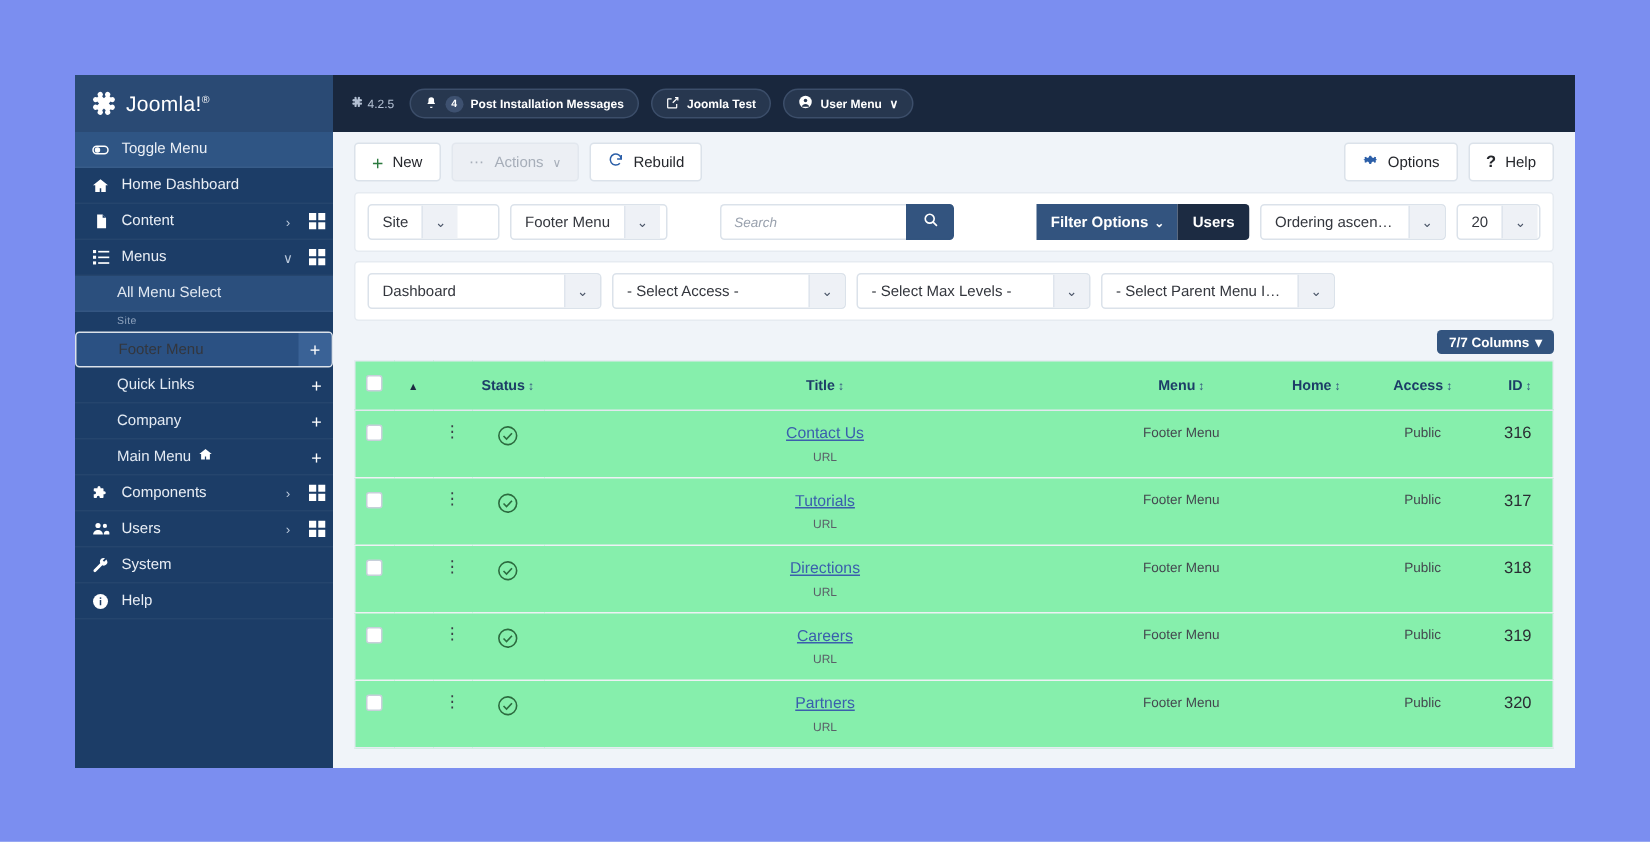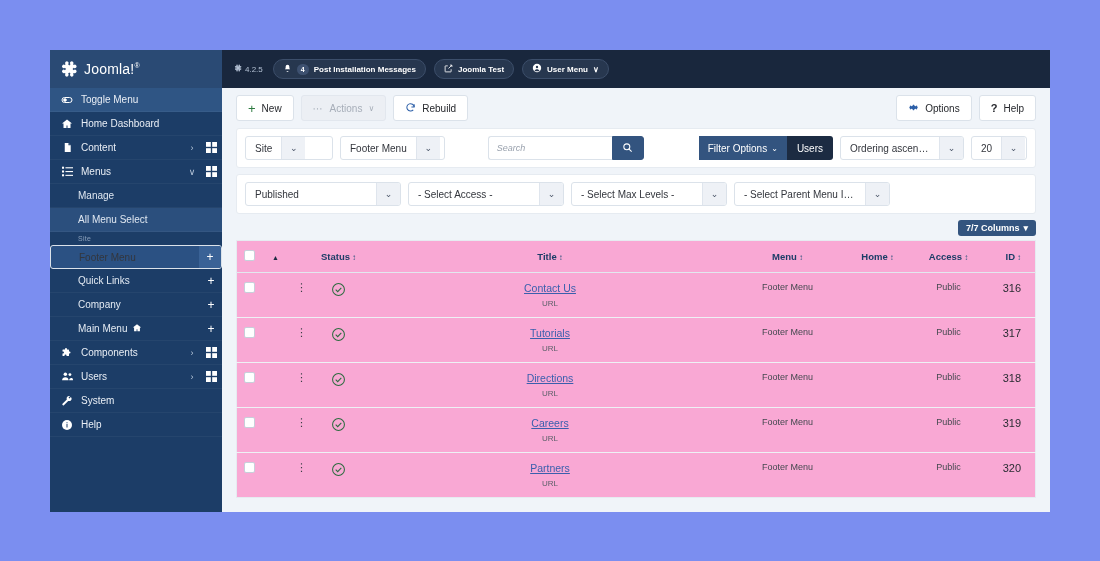--- a/index.html
+++ b/index.html
@@ -139,34 +139,34 @@
     color: #555; font-family: inherit; font-style: italic; outline: none;
   }
   .searchbox input::placeholder { color: #9aa2ae; font-style: italic; }
   .srch-btn {
     width: 32px; background: #33547f; border: 1px solid #33547f;
     border-radius: 0 3px 3px 0; display: flex; align-items: center;
     justify-content: center; color: #fff;
   }
   .fopts {
     display: flex; height: 24px; border-radius: 3px; overflow: hidden;
-    font-size: 10px; font-weight: normal; padding-left: 48px;
+    font-size: 10px; font-weight: bold; padding-left: 48px;
   }
   .fopts .a { background: #33547f; color: #fff; padding: 0 9px; display: flex; align-items: center; gap: 4px; }
   .fopts .b { background: #1c2b42; color: #fff; padding: 0 10px; display: flex; align-items: center; }
 
   .colsrow { display: flex; justify-content: flex-end; padding: 0 14px 4px; }
   .colsbtn {
     background: #33547f; color: #fff; font-size: 9px; font-weight: bold;
     border-radius: 3px; padding: 3px 8px; display: flex; align-items: flex-end; gap: 4px;
   }
 
   
   .tablewrap { padding: 0 14px 14px; flex: 1; min-height: 0; }
-  table { width: 100%; border-collapse: collapse; background: #f9a8d4;
+  table { width: 100%; border-collapse: collapse; background: #86efac;
           border: 1px solid #e6ebf1; table-layout: fixed; }
   thead th {
     font-size: 9.5px; color: #1c3d67; font-weight: bold;
     padding: 9px 4px; border-bottom: 1px solid #e3e8ef;
     text-align: center; white-space: nowrap;
   }
   thead th .sorticon { font-size: 8px; margin-left: 2px; color: #33547f; }
   tbody td { padding: 9px 4px; border-bottom: 1px solid #eef1f5; vertical-align: top; font-size: 9.5px; }
   tbody tr:last-child td { border-bottom: none; }
   .c-chk { width: 26px; text-align: center; }
@@ -261,23 +261,20 @@
         <span class="grid-ic">
           <svg viewBox="0 0 16 16" width="11" height="11" fill="#fff">
               <rect x="0" y="0" width="7" height="7"></rect>
               <rect x="9" y="0" width="7" height="7"></rect>
               <rect x="0" y="9" width="7" height="7"></rect>
               <rect x="9" y="9" width="7" height="7"></rect>
             </svg>
         </span>
       </div>
 
-      <div class="nav-sub">
-        <span>Manage</span>
-      </div>
       <div class="nav-sub hl">
         <span>All Menu Select</span>
       </div>
 
       <div class="nav-group-label">Site</div>
 
       <div class="nav-menu-row sel">
         <span class="nm-lbl">
             <span>Footer Menu</span>
           </span>
@@ -493,21 +490,21 @@
           <span class="arw">⌄</span>
         </div>
         <div class="sel" style="width:56px">
           <span class="txt">20</span>
           <span class="arw">⌄</span>
         </div>
       </div>
 
       <div class="filterbar">
         <div class="sel" style="width:156px">
-          <span class="txt" style="flex:1">Published</span>
+          <span class="txt" style="flex:1">Dashboard</span>
           <span class="arw">⌄</span>
         </div>
         <div class="sel" style="width:156px">
           <span class="txt" style="flex:1">- Select Access -</span>
           <span class="arw">⌄</span>
         </div>
         <div class="sel" style="width:156px">
           <span class="txt" style="flex:1">- Select Max Levels -</span>
           <span class="arw">⌄</span>
         </div>

